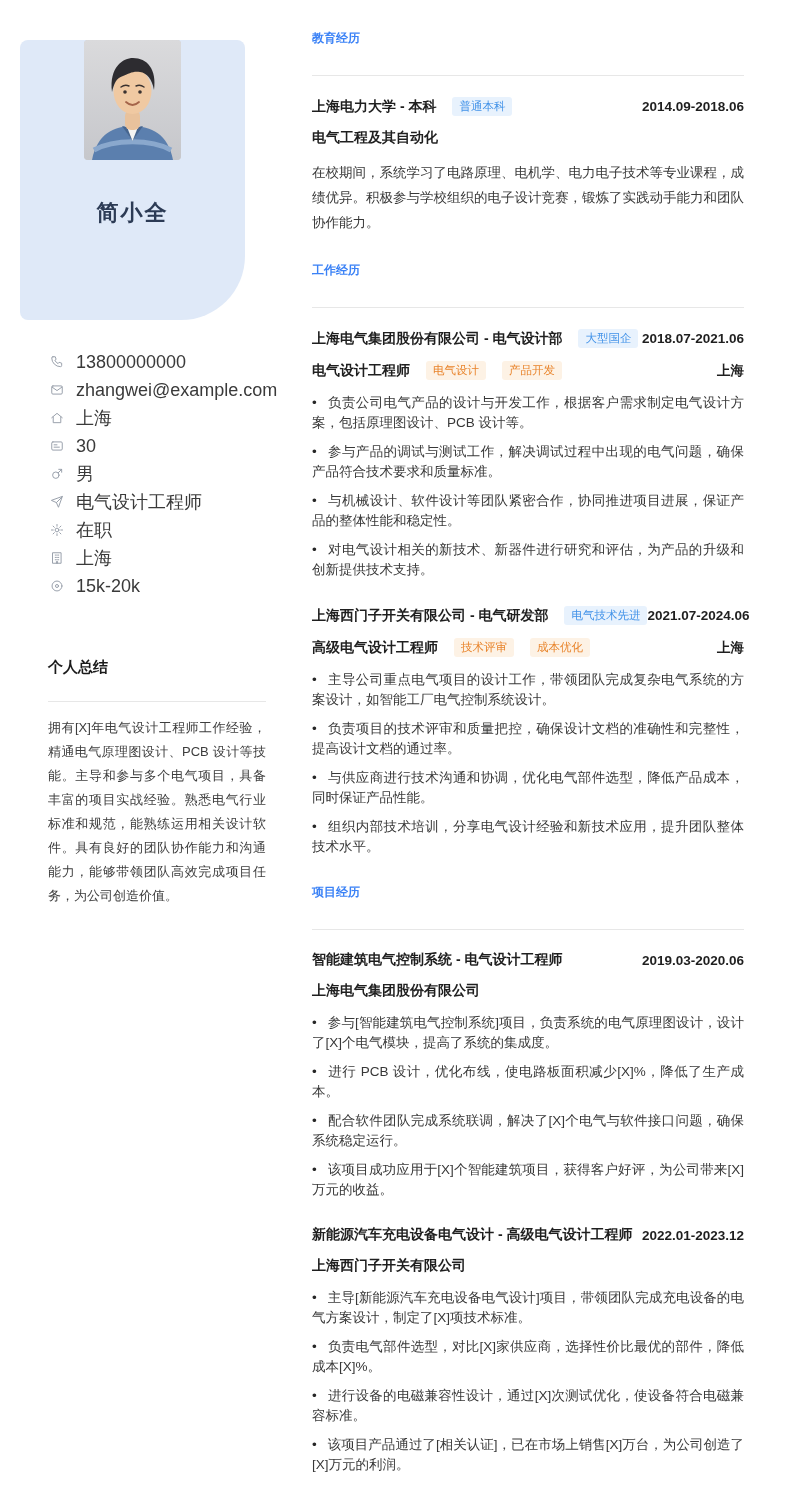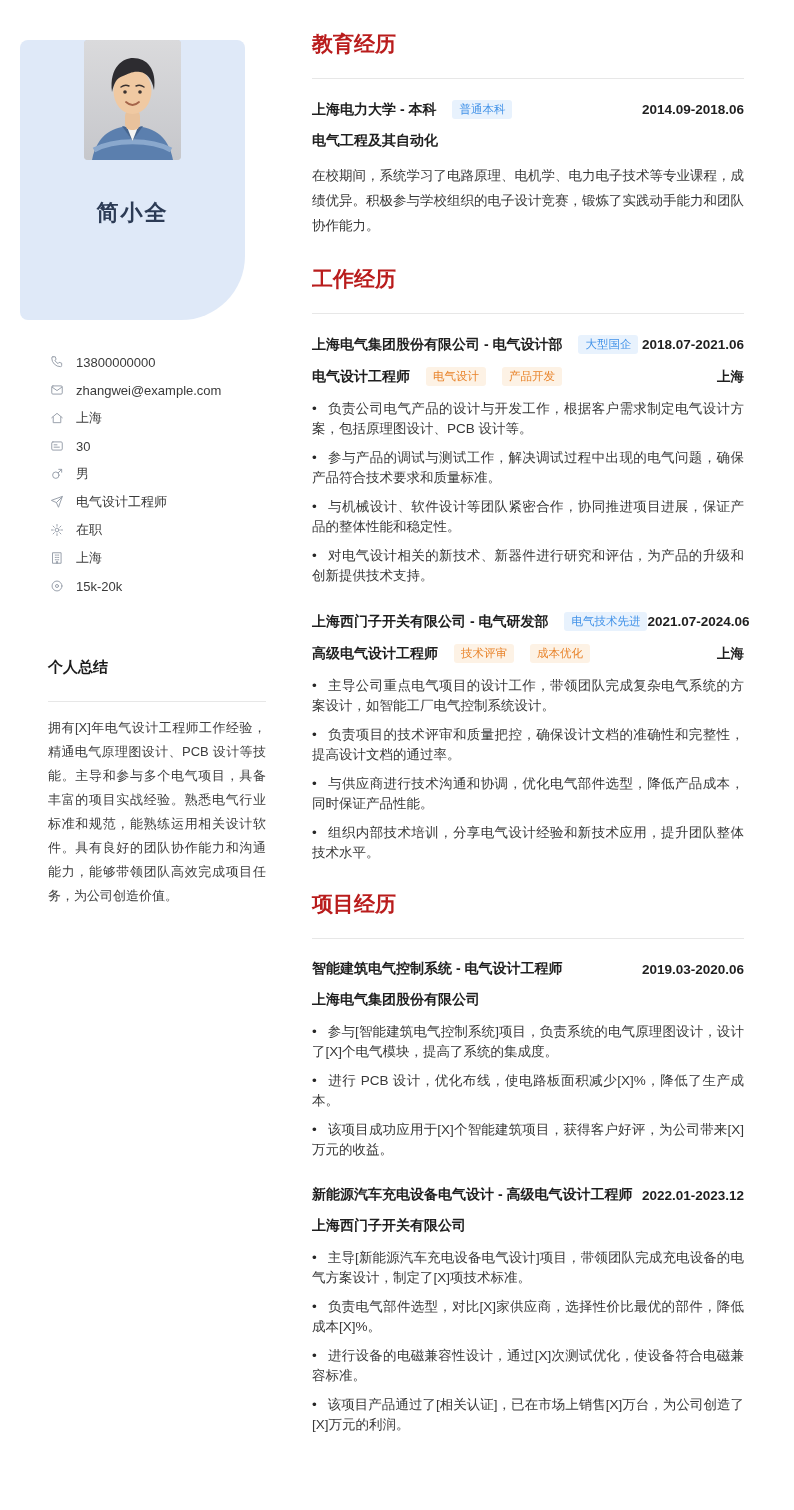--- a/index.html
+++ b/index.html
@@ -26,35 +26,35 @@
   }
   .name {
     margin-top:38px;
     font-size:22px; font-weight:bold; color:#2c3b55;
     letter-spacing:2px;
   }
   .contacts { list-style:none; margin:28px 0 0 30px; }
   .contact { display:flex; align-items:center; height:28px; }
   .cicon { width:14px; height:14px; margin-right:12px; display:inline-flex; align-items:center; justify-content:center; flex:0 0 14px; }
   .cicon svg { width:14px; height:14px; stroke:#99a0ab; fill:none; stroke-width:1.7; stroke-linecap:round; stroke-linejoin:round; }
-  .contact-text { font-size:13px; color:#3a3a3a; }
+  .contact-text { font-size:18px; color:#3a3a3a; }
 
   .summary { margin:58px 0 0 28px; width:218px; }
   .side-title {
     font-size:15px; font-weight:bold; color:#1a1a1a;
     padding-bottom:24px; border-bottom:1px solid #e7e7e7;
   }
   .summary-text { margin-top:14px; font-size:13px; line-height:24px; color:#3d3d3d; text-align:justify; }
 
   
   .main { position:absolute; left:312px; top:0; width:432px; padding-top:30px; }
   section { margin-bottom:27px; }
   .sec-title {
-    font-size:21px; font-weight:bold; color:#b91c1c;
-    padding-bottom:20px; border-bottom:1px solid #e7e7e7;
+    font-size:12px; font-weight:bold; color:#3b82f6;
+    padding-bottom:28px; border-bottom:1px solid #e7e7e7;
     margin-bottom:21px;
   }
   .entry + .entry { margin-top:26px; }
   .row1, .row2 { display:flex; align-items:center; white-space:nowrap; margin-bottom:13px; }
   .etitle { font-size:14px; font-weight:bold; color:#1f1f1f; }
   .date { margin-left:auto; font-size:13.5px; font-weight:bold; color:#1f1f1f; }
   .loc  { margin-left:auto; font-size:13.5px; font-weight:bold; color:#1f1f1f; }
   .badge {
     font-size:11.5px; border-radius:3px; padding:2px 7px; margin-left:16px; font-weight:normal;
   }
@@ -250,20 +250,21 @@
       <div class="entry">
         <div class="row1">
           <span class="etitle">智能建筑电气控制系统 - 电气设计工程师</span>
           <span class="date">2019.03-2020.06</span>
         </div>
         <div class="row2">
           <span class="etitle">上海电气集团股份有限公司</span>
         </div>
         <p class="bullet">参与[智能建筑电气控制系统]项目，负责系统的电气原理图设计，设计了[X]个电气模块，提高了系统的集成度。</p>
         <p class="bullet">进行 PCB 设计，优化布线，使电路板面积减少[X]%，降低了生产成本。</p>
+        <p class="bullet">配合软件团队完成系统联调，解决了[X]个电气与软件接口问题，确保系统稳定运行。</p>
         <p class="bullet">该项目成功应用于[X]个智能建筑项目，获得客户好评，为公司带来[X]万元的收益。</p>
       </div>
 
       <div class="entry">
         <div class="row1">
           <span class="etitle">新能源汽车充电设备电气设计 - 高级电气设计工程师</span>
           <span class="date">2022.01-2023.12</span>
         </div>
         <div class="row2">
           <span class="etitle">上海西门子开关有限公司</span>

